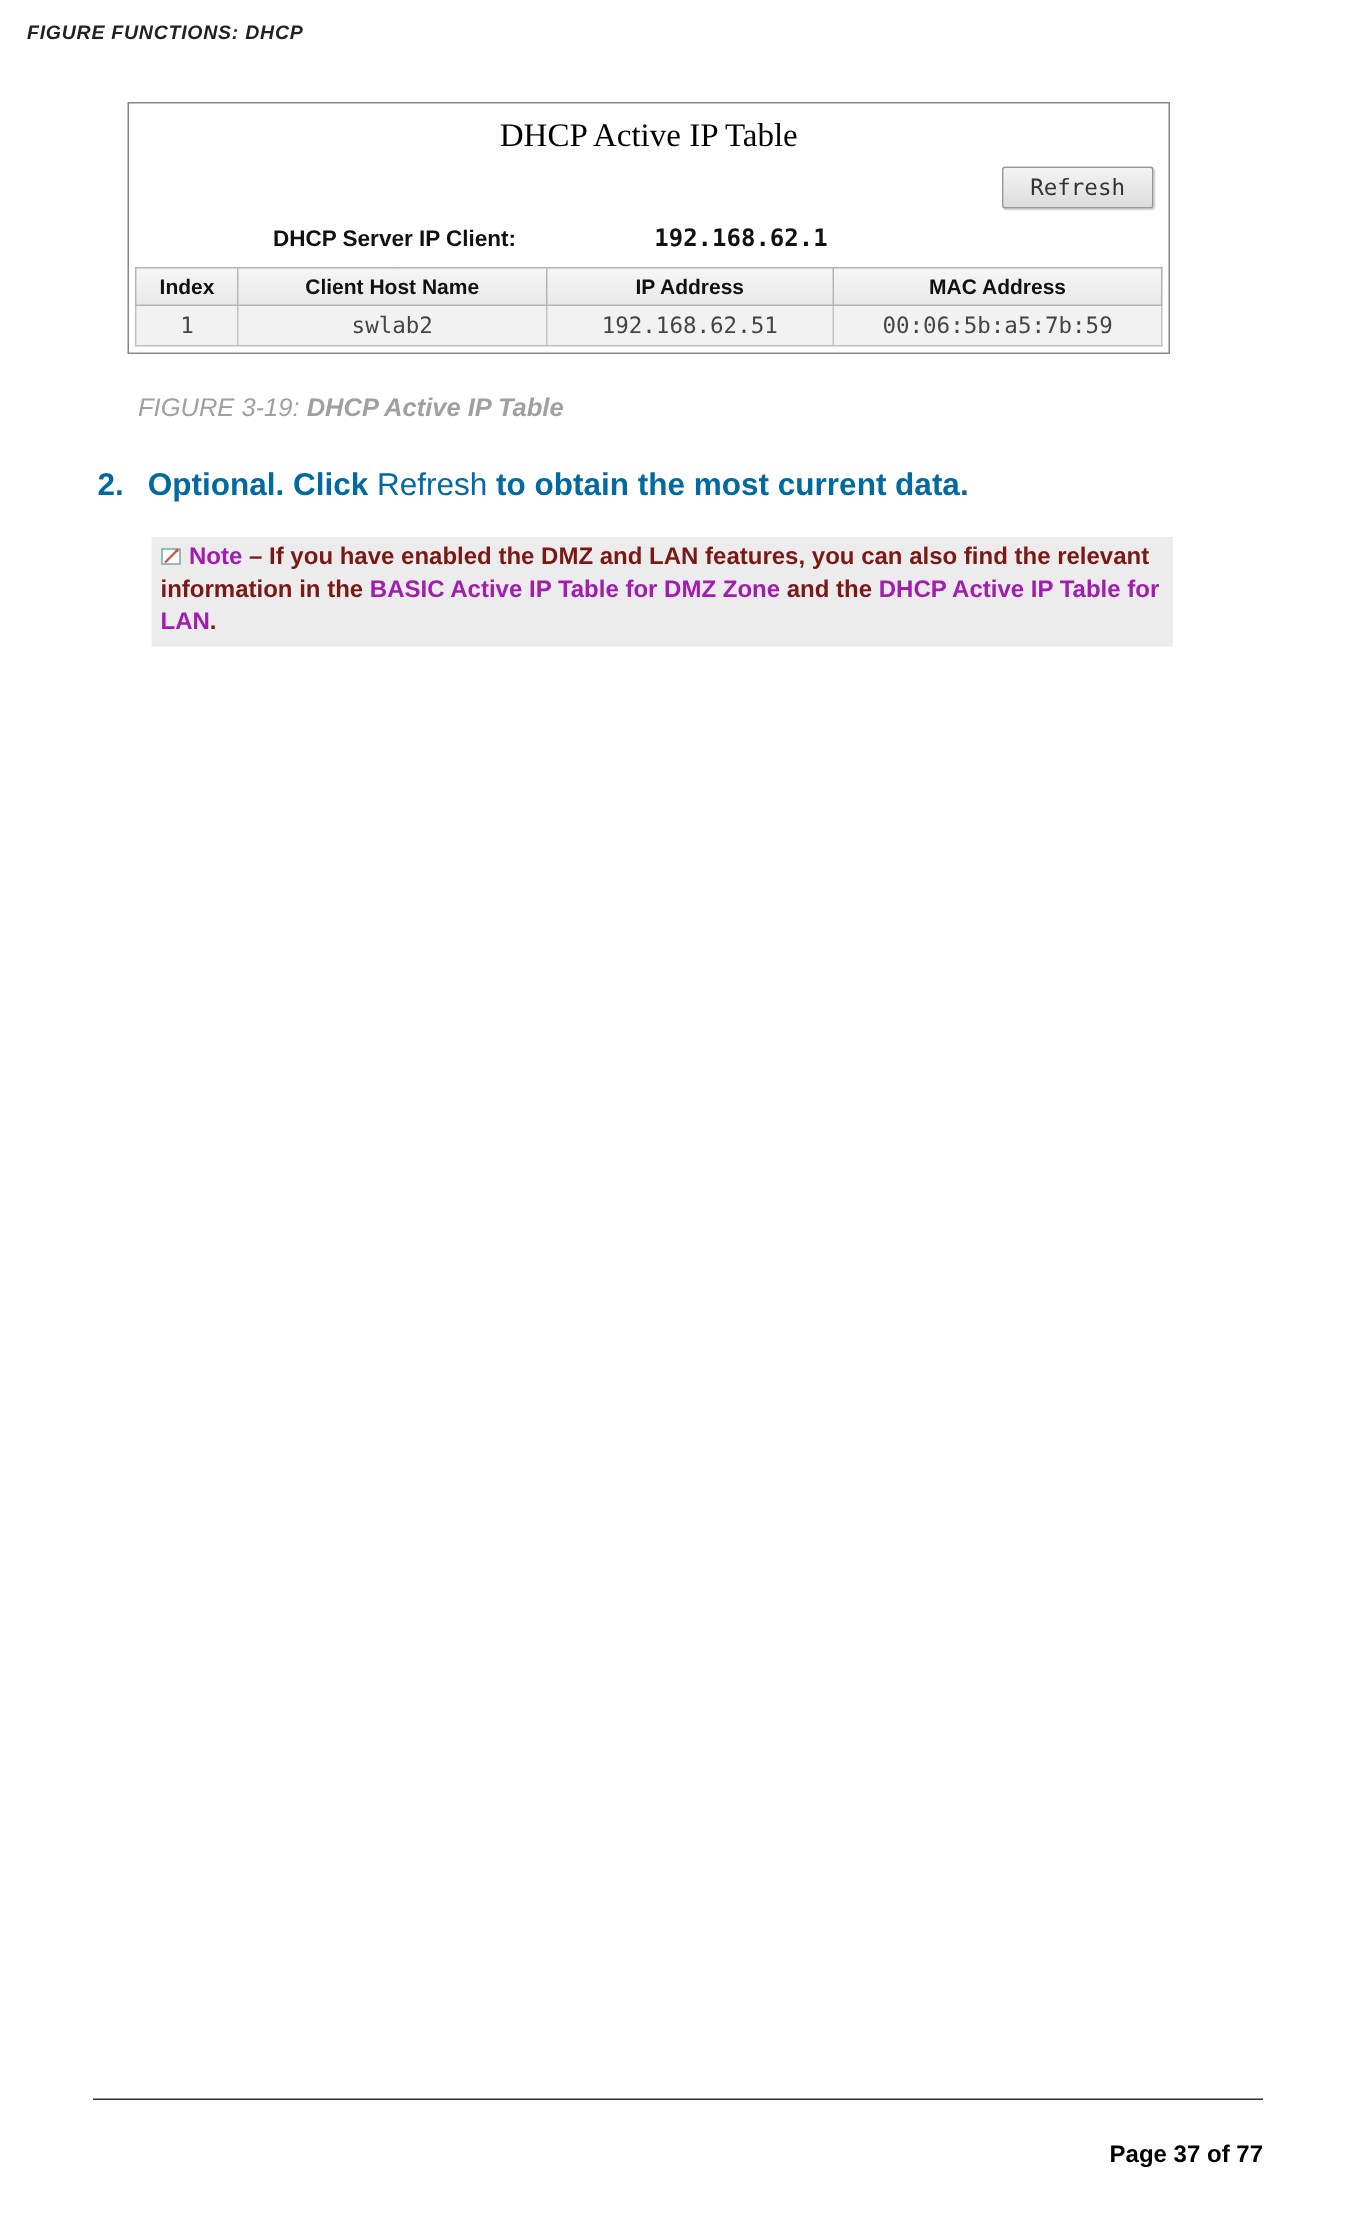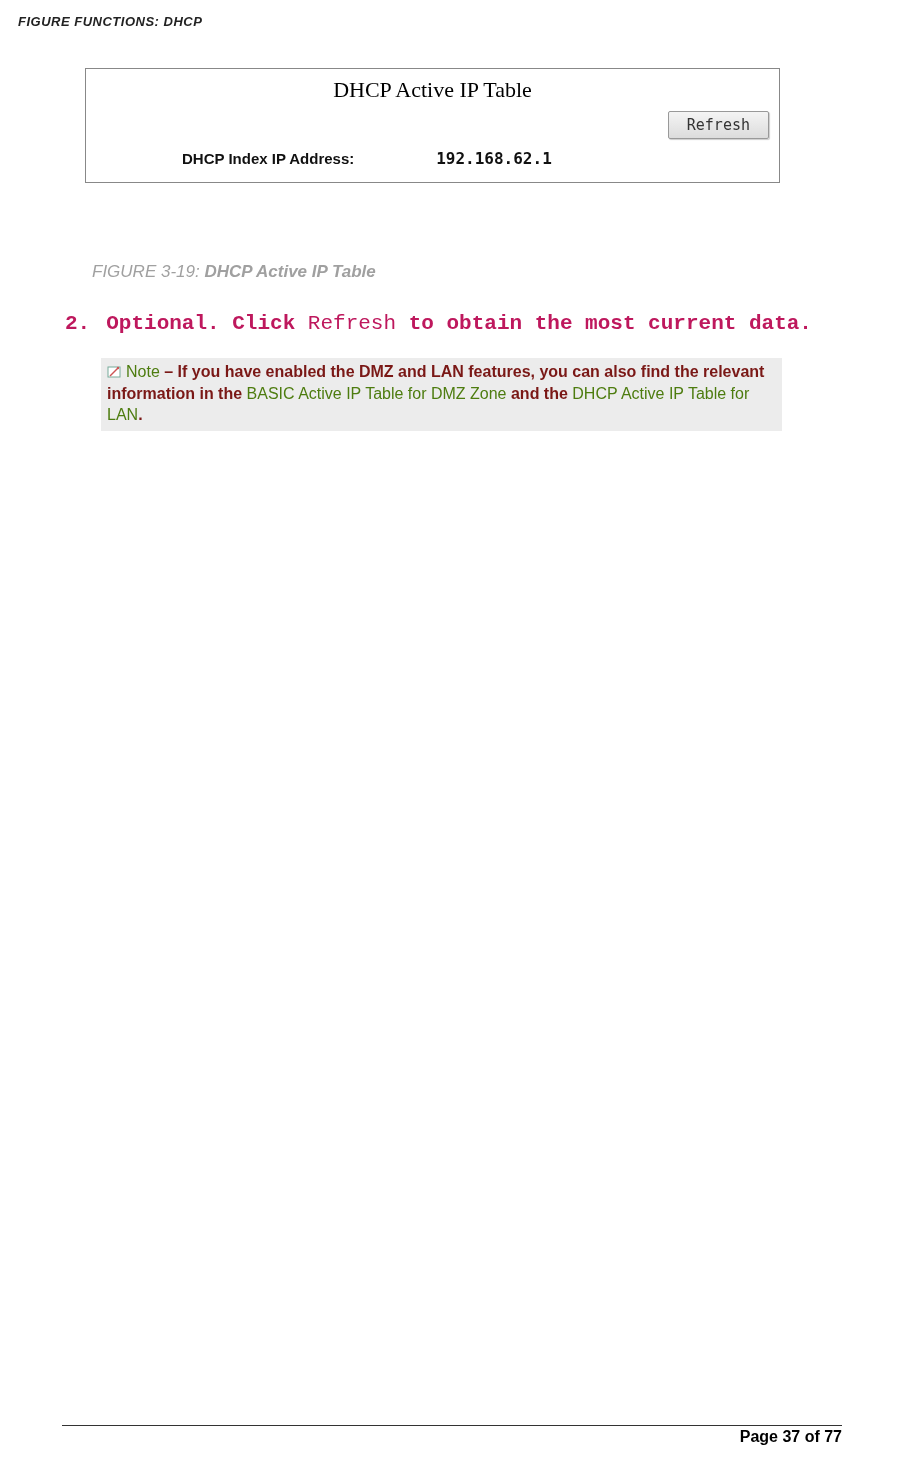--- a/index.html
+++ b/index.html
@@ -98,22 +98,22 @@
       font-family: Verdana, Arial, sans-serif;
       font-weight: bold;
     }
     .figure-caption .fc-light { font-weight: normal; color:#a0a0a0;margin-top:20px; }
     .figure-caption .fc-bold { font-weight: bold; color:#a0a0a0; }
     .step-line {
       position: absolute;
       top: 312px;
       left: 65px;
       font-size: 21px;
-      font-family: Liberation Mono, monospace;
-      color: #be185d;
+      font-family: Liberation Sans, sans-serif;
+      color: #0369a1;
       text-align: center;
     }
     .step-num { font-weight: bold; padding-right: 16px; }
     .step-boldA { font-weight: bold; }
     .step-reg { font-weight: normal; }
     .note-box {
       position: absolute;
       top: 358px;
       left: 101px;
       width: 681px;
@@ -125,49 +125,67 @@
       line-height: 1.35;
       font-weight: bold;
     }
     .note-icon {
       display: inline-block;
       width: 16px;
       height: 14px;
       vertical-align: -2px;
       margin-right: 3px;
     }
-    .note-reg { font-weight: normal; color:#4d7c0f; }
+    .note-reg { font-weight: bold; color:#a21caf; }
     .note-box .sep { font-weight: bold; }
     .page-footer {
       position: absolute;
       bottom: 36px;
       left: 62px;
       width: 780px;
       border-top: 1px solid #333;
-      padding-top: 2px;
+      padding-top: 28px;
       text-align: right;
       font-size: 16px;
       font-weight: bold;
       font-family: Arial, sans-serif;
     }
   </style>
 </head>
 <body>
 
 <div class="page-header">FIGURE FUNCTIONS: DHCP</div>
 
 <div class="figure-container">
   <div class="figure-title">DHCP Active IP Table</div>
   <div class="refresh-row">
     <span class="refresh-btn">Refresh</span>
   </div>
   <div class="server-row">
-    <span class="server-label">DHCP Index IP Address:</span>
+    <span class="server-label">DHCP Server IP Client:</span>
     <span class="server-ip">192.168.62.1</span>
   </div>
+  <table class="dhcp-table">
+    <thead>
+      <tr>
+        <th class="col-index">Index</th>
+        <th class="col-host">Client Host Name</th>
+        <th class="col-ip">IP Address</th>
+        <th class="col-mac">MAC Address</th>
+      </tr>
+    </thead>
+    <tbody>
+      <tr>
+        <td>1</td>
+        <td>swlab2</td>
+        <td>192.168.62.51</td>
+        <td>00:06:5b:a5:7b:59</td>
+      </tr>
+    </tbody>
+  </table>
 </div>
 
 <div class="figure-caption">
   <span class="fc-light">FIGURE 3-19: </span><span class="fc-bold">DHCP Active IP Table</span>
 </div>
 
 <div class="step-line">
   <span class="step-num">2.</span><span class="step-boldA">Optional. Click </span><span class="step-reg">Refresh</span><span class="step-boldA"> to obtain the most current data.</span>
 </div>
 

